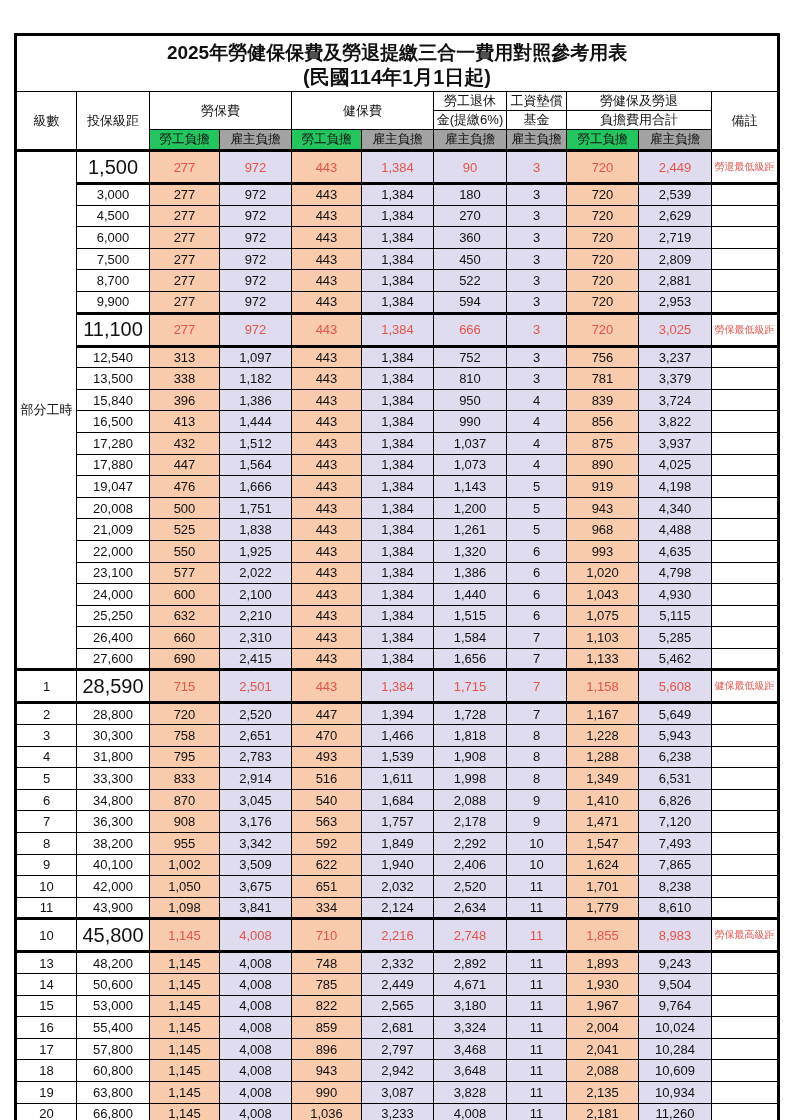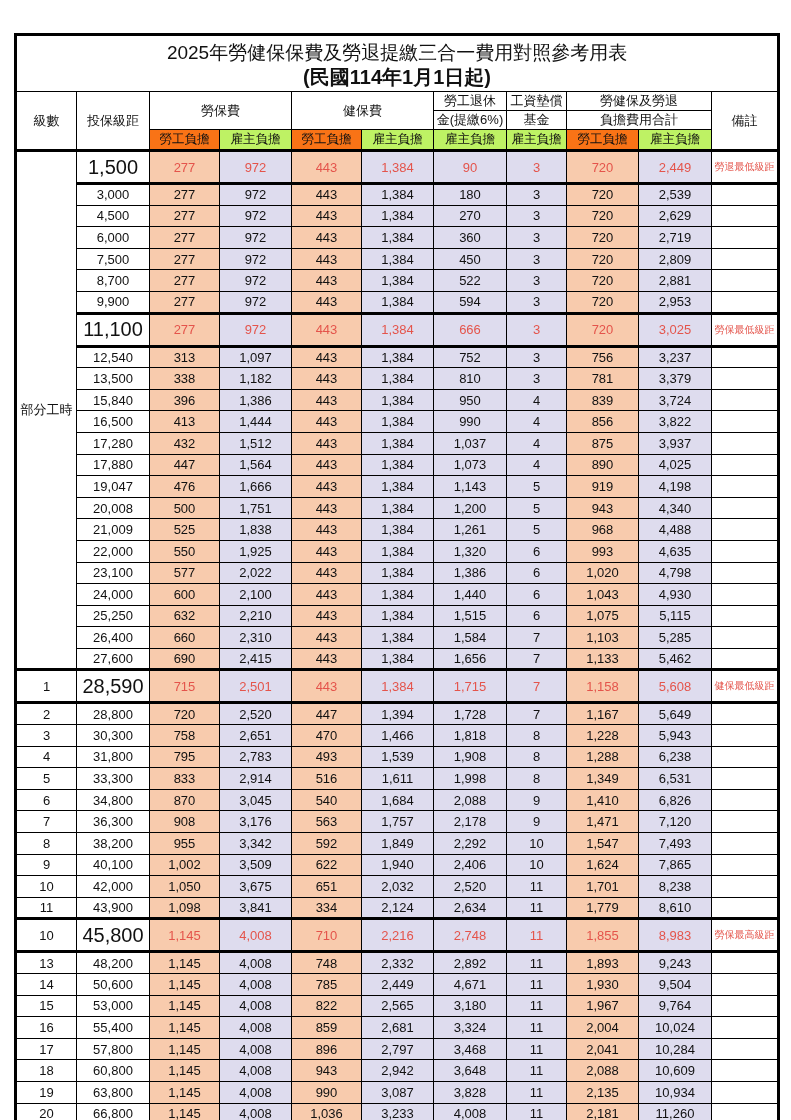--- a/index.html
+++ b/index.html
@@ -19,28 +19,28 @@
   th,td{
     border:1.5px solid #000;
     text-align:center;
     vertical-align:middle;
     padding:0;
     overflow:hidden;
     white-space:nowrap;
   }
   
   .title-cell{height:55px;background:#fff;}
-  .title-main{font-size:19px;font-weight:normal;line-height:1.45;}
+  .title-main{font-size:19px;font-weight:bold;line-height:1.45;}
   .title-sub{font-size:20px;font-weight:bold;line-height:1.1;}
   
   thead th{font-weight:normal;font-size:13px;background:#fff;}
   tr.hrow-a th,tr.hrow-b th{height:17px;}
   tr.hrow-c th{height:19px;font-size:12.5px;}
-  th.emp{background:#f97316;margin-top:25px;}
-  th.er{background:#bef264;}
+  th.emp{background:#22c55e;margin-top:25px;}
+  th.er{background:#a3a3a3;}
   
   tbody tr{height:21.6px;}
   tbody td{font-size:13px;}
   td.emp{background:#F8CBAD;}
   td.er{background:#DEDCEE;}
   td.level-cell,td.bracket-cell,td.note-cell{background:#fff;}
   td.note-cell{font-size:10px;color:#E4544B;padding:8px 1px;}
   tr.milestone td{border-top-width:3px;border-bottom-width:3px;}
   tr.milestone td.val{color:#E4544B;}
   tr.milestone td.bracket-cell{font-size:20px;}

